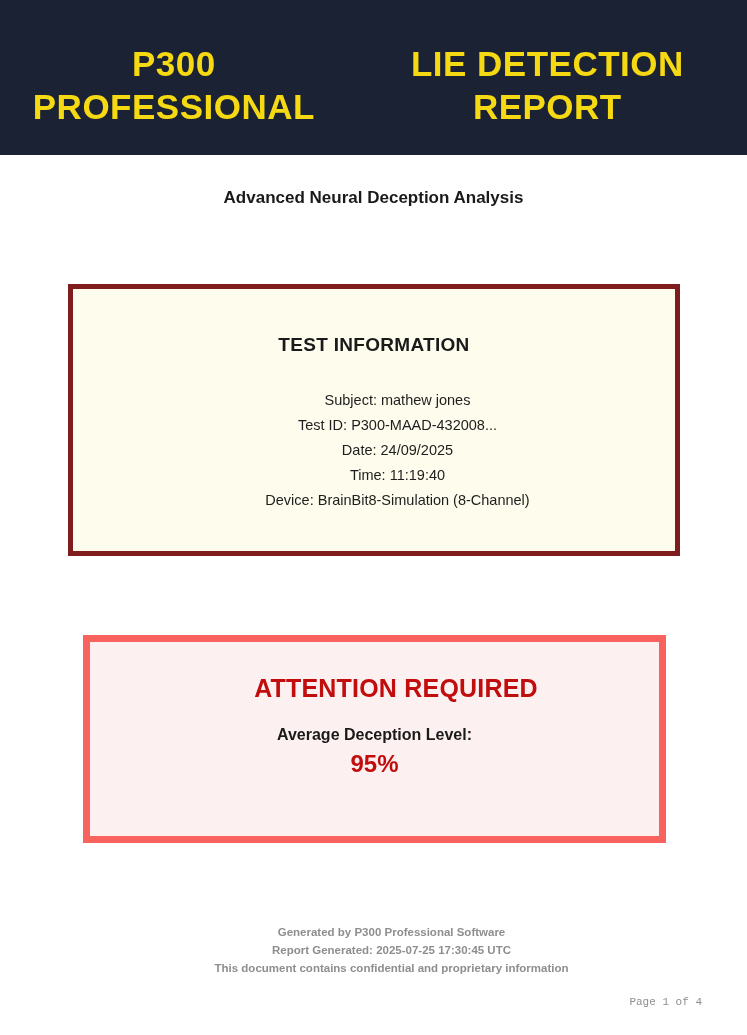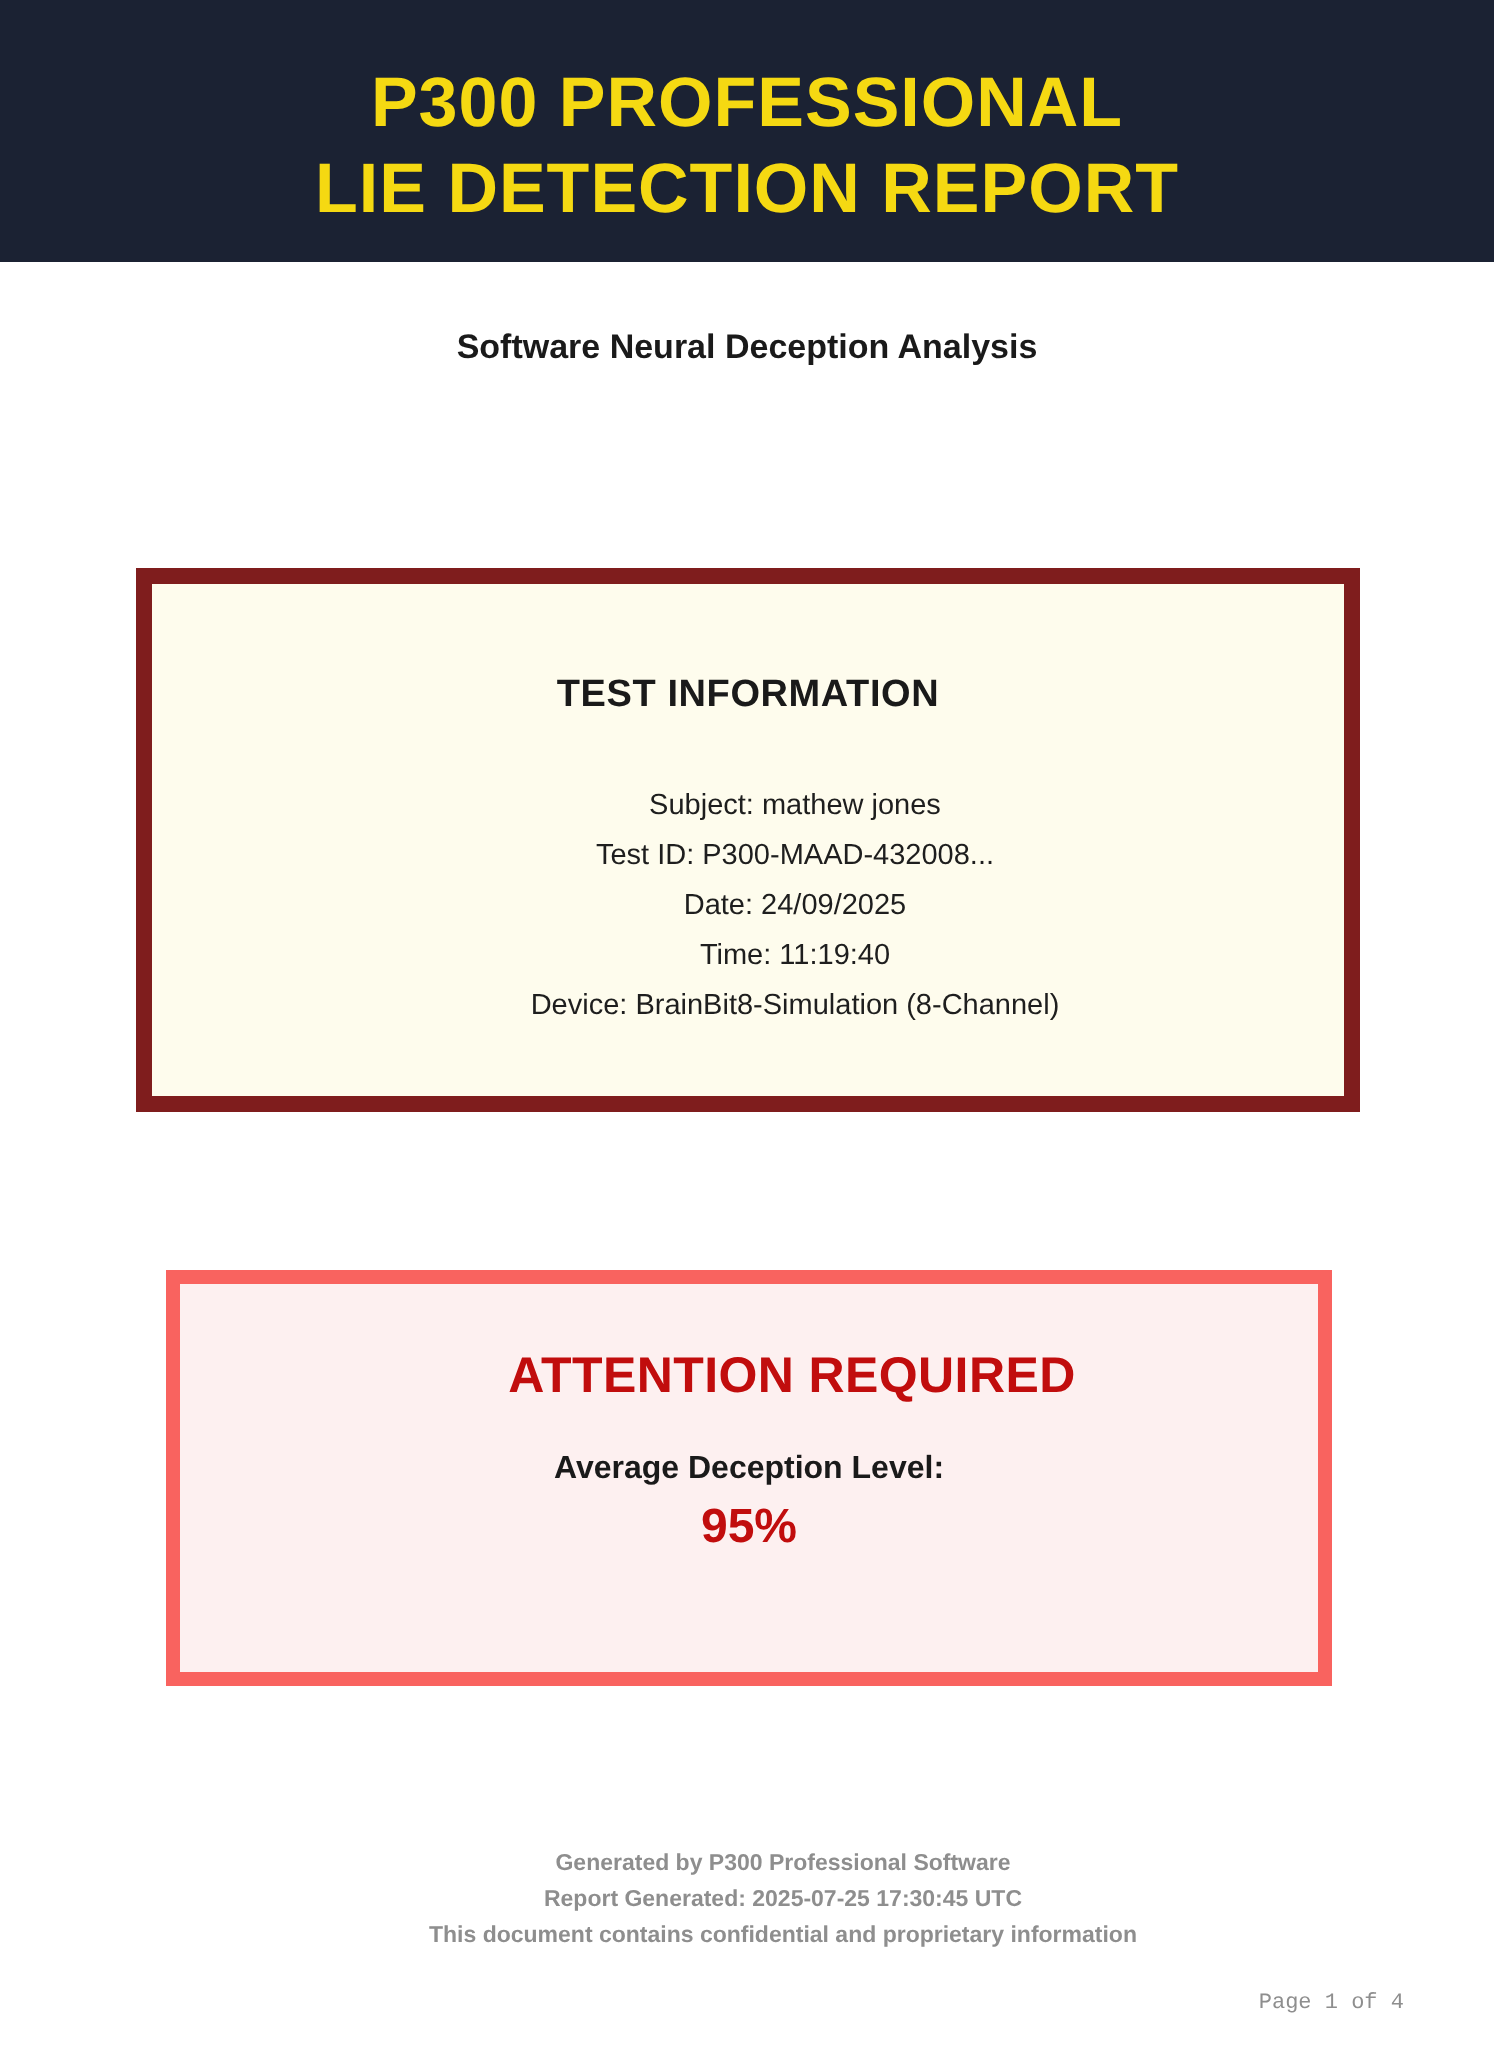--- a/index.html
+++ b/index.html
@@ -13,24 +13,24 @@
     background: #ffffff;
     font-family: "Liberation Sans", sans-serif;
     color: #1a1a1a;
     position: relative;
     overflow: hidden;
   }
 
   
   .header-band {
     width: 100%;
-    height: 131px;
+    height: 155px;
     background: #1b2233;
     display: flex;
-    flex-direction: column;
+    flex-direction: row;
     align-items: center;
     justify-content: center;
     padding-top: 16px;
   }
   .header-band .title-line {
     color: #f5d912;
     font-size: 35px;
     font-weight: bold;
     letter-spacing: 0.5px;
     line-height: 1.22;
@@ -47,21 +47,21 @@
   }
 
   
   .info-box {
     position: absolute;
     left: 68px;
     top: 284px;
     width: 612px;
     height: 272px;
     background: #fefced;
-    border: 8px solid #7f1d1d;
+    border: 5px solid #7f1d1d;
   }
   .info-box .box-title {
     text-align: center;
     font-size: 19px;
     font-weight: bold;
     margin-top: 45px;
     letter-spacing: 0.3px;
   }
   .info-list {
     margin-top: 32px;
@@ -131,21 +131,21 @@
   }
 </style>
 </head>
 <body>
 
 <div class="header-band">
   <div class="title-line">P300 PROFESSIONAL</div>
   <div class="title-line">LIE DETECTION REPORT</div>
 </div>
 
-<div class="subtitle">Software Neural Deception Analysis</div>
+<div class="subtitle">Advanced Neural Deception Analysis</div>
 
 <div class="info-box">
   <div class="box-title">TEST INFORMATION</div>
   <div class="info-list">
     <div class="info-row">Subject: mathew jones</div>
     <div class="info-row">Test ID: P300-MAAD-432008...</div>
     <div class="info-row">Date: 24/09/2025</div>
     <div class="info-row">Time: 11:19:40</div>
     <div class="info-row">Device: BrainBit8-Simulation (8-Channel)</div>
   </div>

